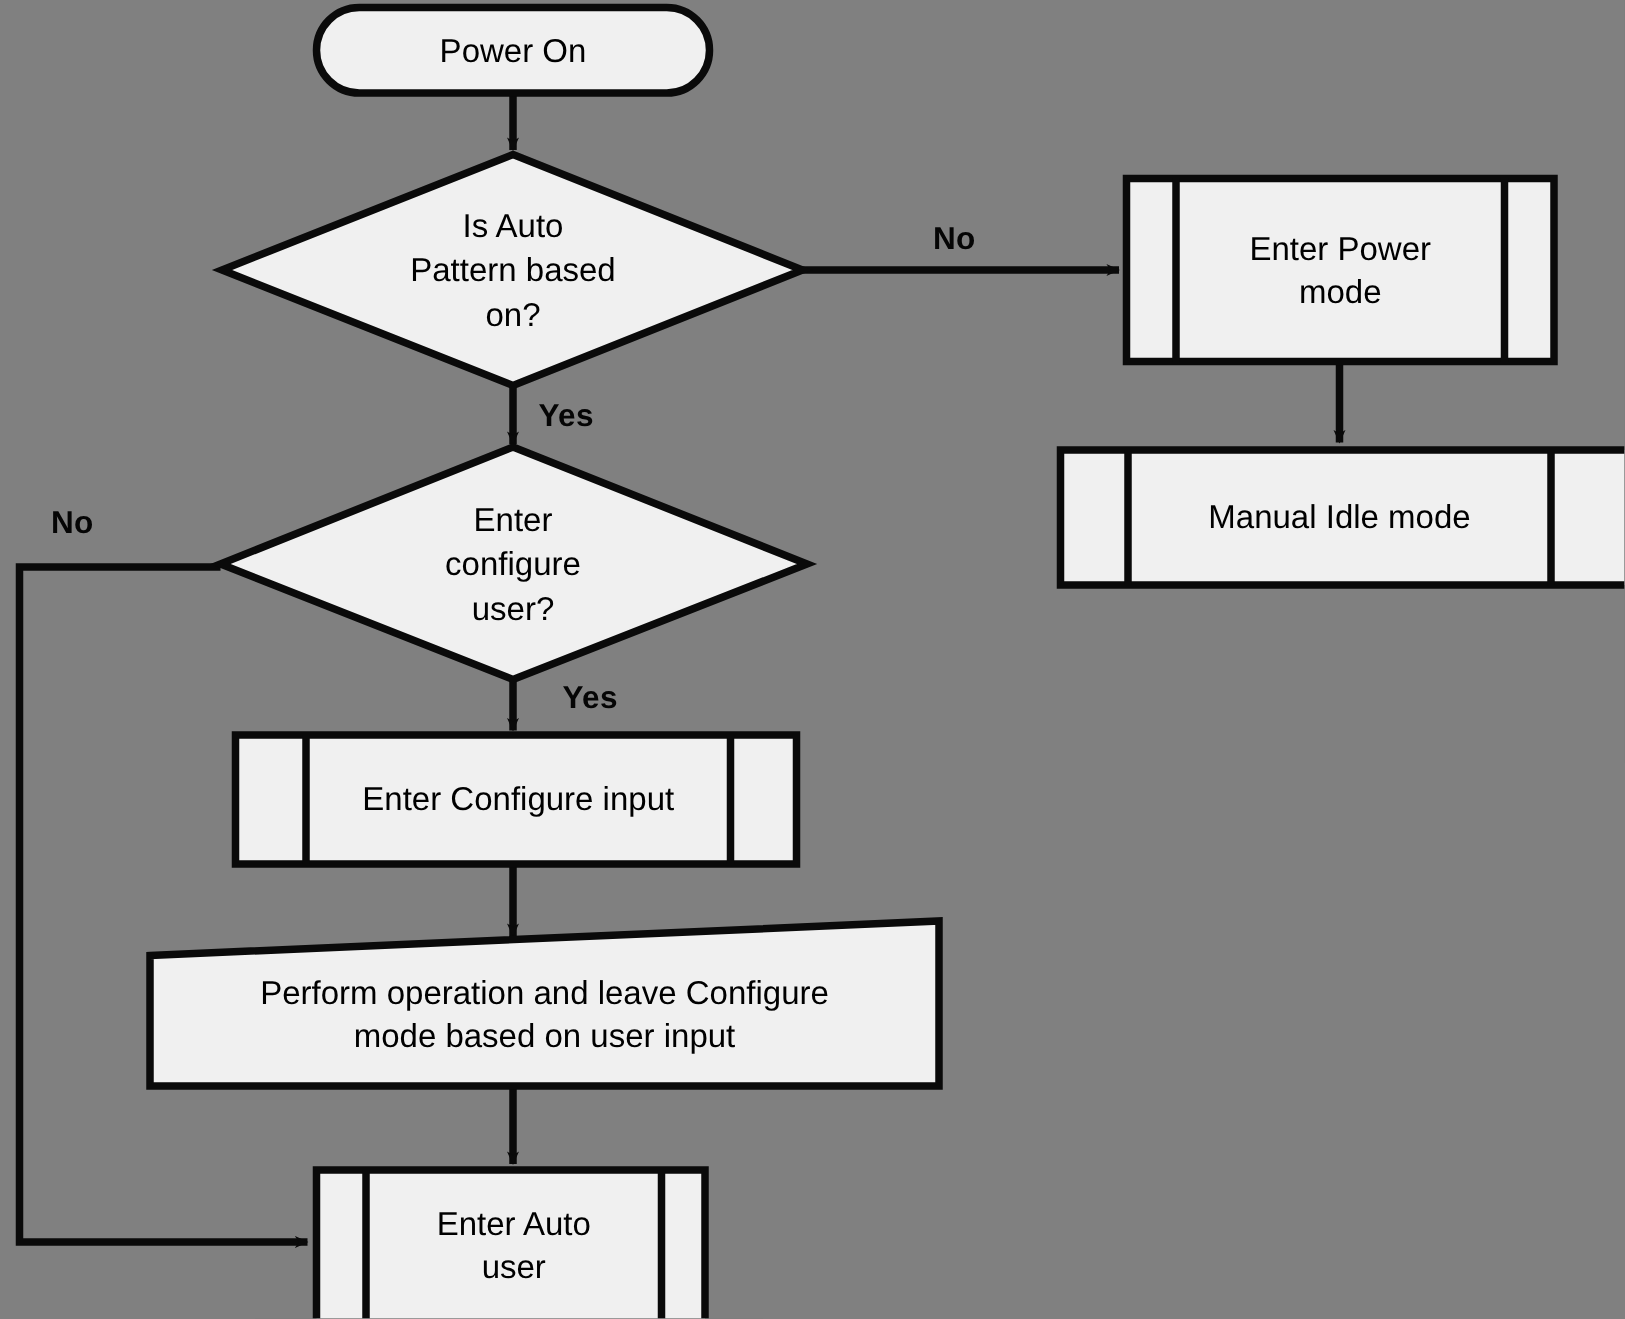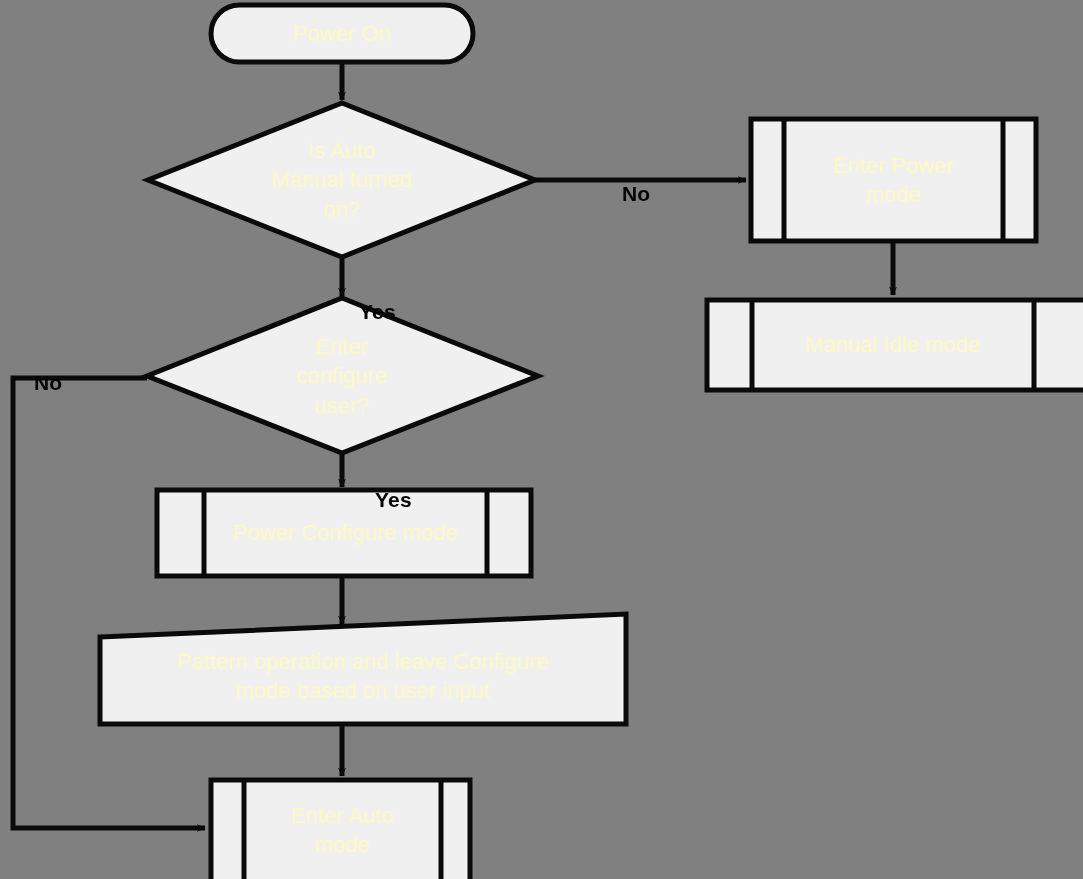--- a/index.html
+++ b/index.html
@@ -24,33 +24,32 @@
     top: 0;
     width: 1083px;
     height: 879px;
   }
   .node-label {
     position: absolute;
     display: flex;
     align-items: center;
     justify-content: center;
     text-align: center;
-    color: #fef9c3;
+    color: #000000;
     font-size: 22px;
     line-height: 1.33;
     pointer-events: none;
     white-space: pre-line;
   }
   .edge-label {
     position: absolute;
     color: #050505;
     font-size: 21px;
     font-weight: bold;
     letter-spacing: 0.2px;
-    margin-top: 34px;
   }
 </style>
 </head>
 <body>
 
 <div id="canvas">
 
   <svg id="flow-svg" viewBox="0 0 1083 879" xmlns="http://www.w3.org/2000/svg">
     <defs>
       <marker id="arrowhead" markerWidth="10" markerHeight="10" refX="8.4" refY="4" orient="auto" markerUnits="userSpaceOnUse">
@@ -106,39 +105,39 @@
     <g>
       <rect x="211" y="780" width="259" height="105" fill="#f0f0f0" stroke="#0a0a0a" stroke-width="5"></rect>
       <line x1="244" y1="780" x2="244" y2="885" stroke="#0a0a0a" stroke-width="5"></line>
       <line x1="441" y1="780" x2="441" y2="885" stroke="#0a0a0a" stroke-width="5"></line>
     </g>
   </svg>
 
   <div class="node-label" style="left:211px; top:5px; width:262px; height:57px;">Power On</div>
 
   <div class="node-label" style="left:222px; top:110px; width:240px; height:140px;">Is Auto
-Manual turned
+Pattern based
 on?</div>
 
   <div class="node-label" style="left:784px; top:119px; width:219px; height:122px;">Enter Power
 mode</div>
 
   <div class="node-label" style="left:752px; top:300px; width:282px; height:90px;">Manual Idle mode</div>
 
   <div class="node-label" style="left:222px; top:306px; width:240px; height:140px;">Enter
 configure
 user?</div>
 
-  <div class="node-label" style="left:204px; top:490px; width:283px; height:86px;">Power Configure mode</div>
+  <div class="node-label" style="left:204px; top:490px; width:283px; height:86px;">Enter Configure input</div>
 
-  <div class="node-label" style="left:100px; top:628px; width:526px; height:96px;">Pattern operation and leave Configure
+  <div class="node-label" style="left:100px; top:628px; width:526px; height:96px;">Perform operation and leave Configure
 mode based on user input</div>
 
   <div class="node-label" style="left:244px; top:780px; width:197px; height:100px;">Enter Auto
-mode</div>
+user</div>
 
   <div class="edge-label" style="left:622px; top:148px;">No</div>
 
   <div class="edge-label" style="left:359px; top:266px;">Yes</div>
 
   <div class="edge-label" style="left:34px; top:337px;">No</div>
 
   <div class="edge-label" style="left:375px; top:454px;">Yes</div>
 
 </div>

